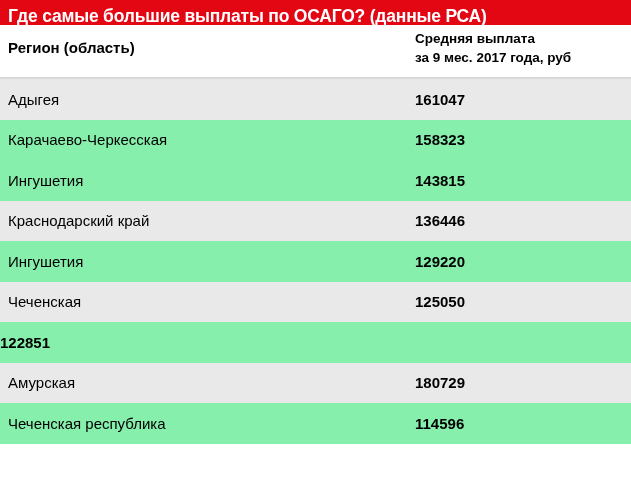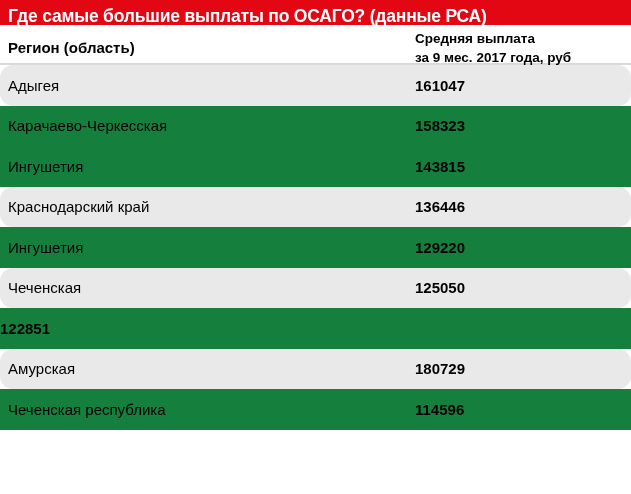--- a/index.html
+++ b/index.html
@@ -27,21 +27,21 @@
     height: 25px;
     line-height: 33px;
     padding: 0 8px;
     box-sizing: border-box;
     white-space: nowrap;
     letter-spacing: -0.2px;
   }
   .header-row {
     display: flex;
     align-items: flex-start;
-    height: 40px;
+    height: 54px;
     background: #ffffff;
     border-bottom: 2px solid #d9d9d9;
     box-sizing: border-box;
   }
   .header-region {
     width: 415px;
     box-sizing: border-box;
     padding: 14px 0 0 8px;
     font-weight: bold;
     font-size: 15px;
@@ -60,24 +60,23 @@
     display: block;
   }
   .row {
     display: flex;
     align-items: center;
     height: 40.5px;
     box-sizing: border-box;
   }
   .row.odd {
     background: #e9e9e9;
-    border-radius: 13px;
   }
   .row.even {
-    background: #15803d;
+    background: #86efac;
     justify-content: space-between;
   }
   .cell-region {
     width: 415px;
     box-sizing: border-box;
     padding-left: 8px;
     font-size: 15px;
     color: #000000;
     white-space: nowrap;
   }

